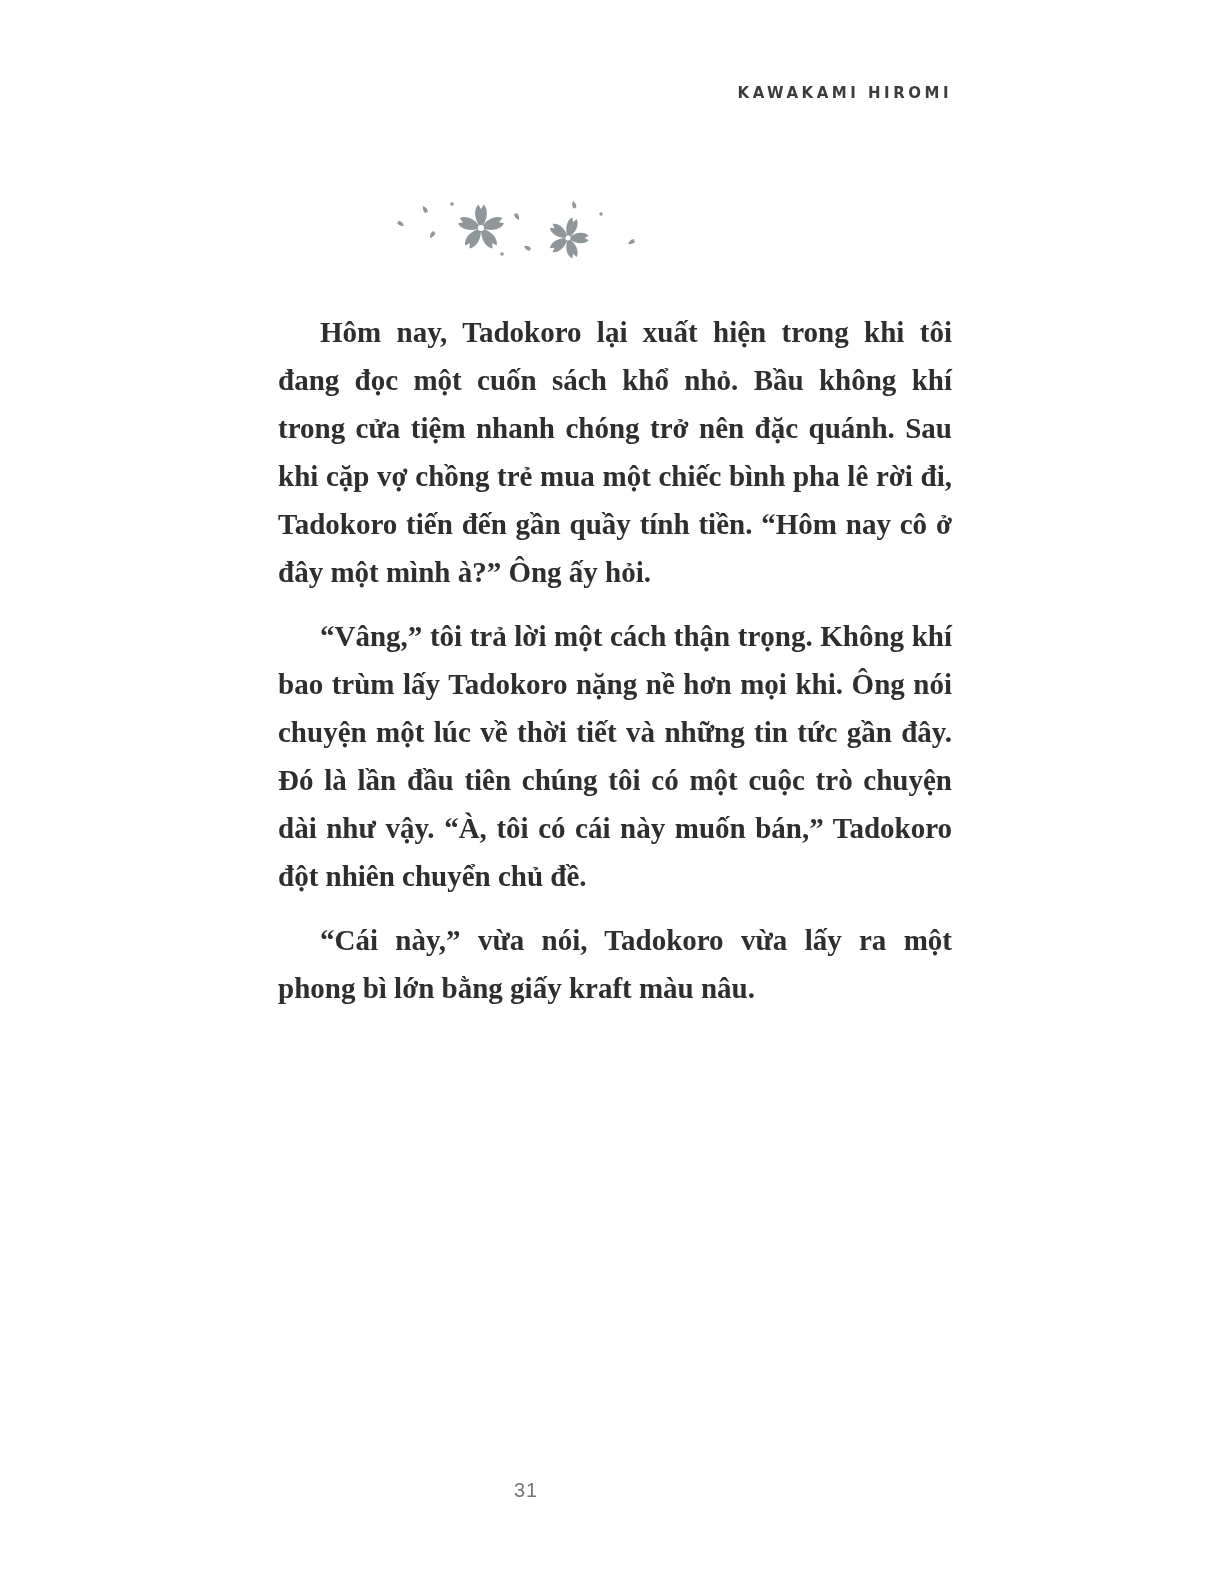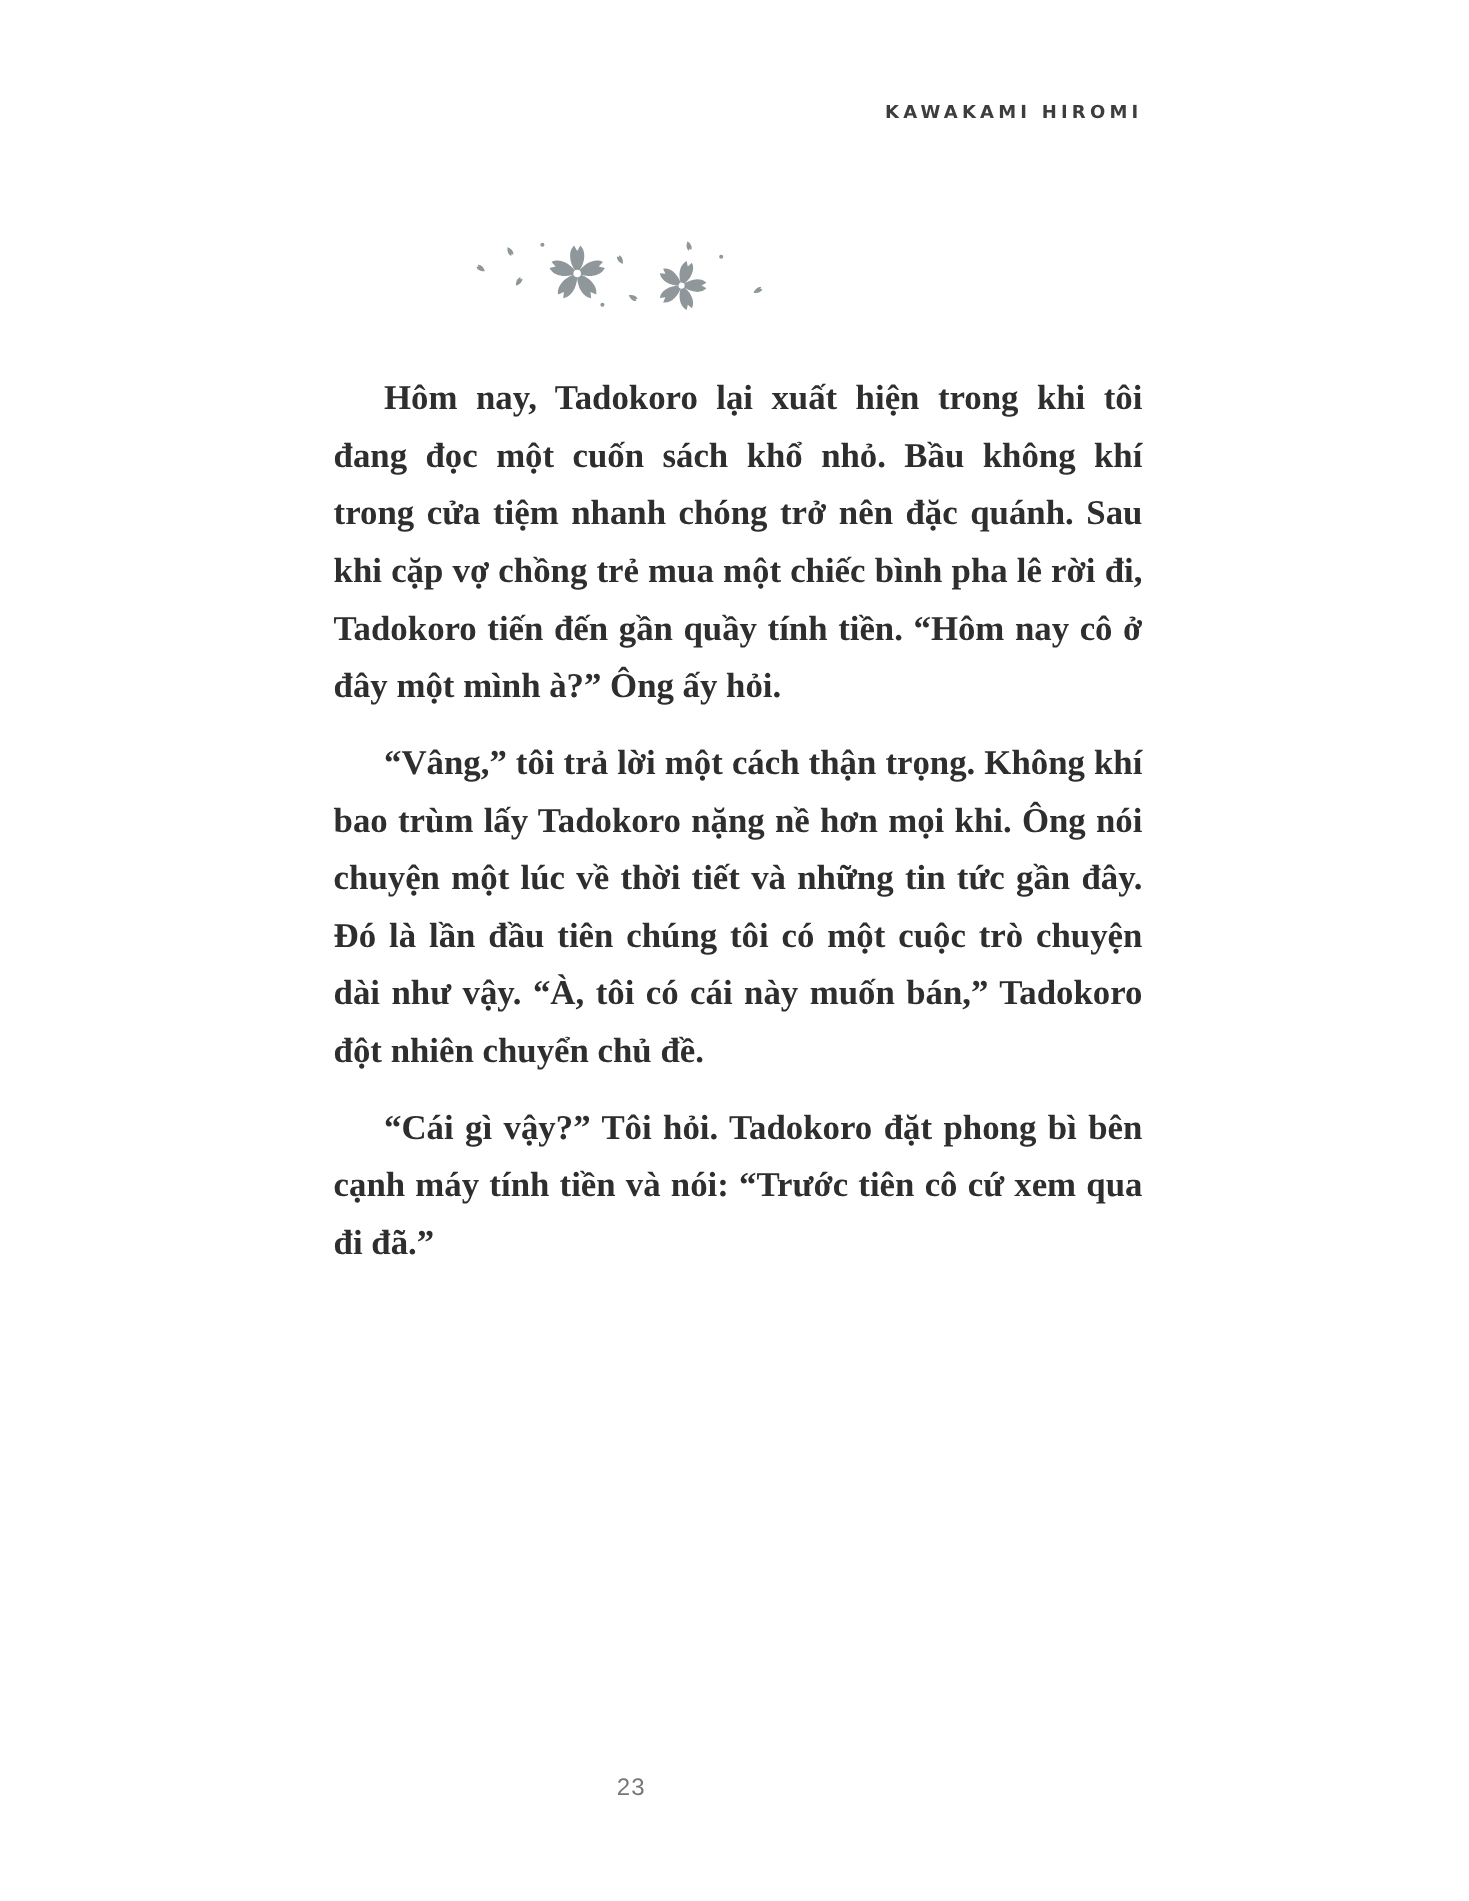--- a/index.html
+++ b/index.html
@@ -111,20 +111,20 @@
         <circle cx="56" cy="12" r="1.7"></circle>
         <circle cx="106" cy="62" r="1.7"></circle>
         <circle cx="205" cy="22" r="1.7"></circle>
       </g>
     </svg>
   </div>
 
   <div class="body-text">
     <p>Hôm nay, Tadokoro lại xuất hiện trong khi tôi đang đọc một cuốn sách khổ nhỏ. Bầu không khí trong cửa tiệm nhanh chóng trở nên đặc quánh. Sau khi cặp vợ chồng trẻ mua một chiếc bình pha lê rời đi, Tadokoro tiến đến gần quầy tính tiền. “Hôm nay cô ở đây một mình à?” Ông ấy hỏi.</p>
     <p>“Vâng,” tôi trả lời một cách thận trọng. Không khí bao trùm lấy Tadokoro nặng nề hơn mọi khi. Ông nói chuyện một lúc về thời tiết và những tin tức gần đây. Đó là lần đầu tiên chúng tôi có một cuộc trò chuyện dài như vậy. “À, tôi có cái này muốn bán,” Tadokoro đột nhiên chuyển chủ đề.</p>
-    <p>“Cái gì vậy?” Tôi hỏi. Tadokoro đặt phong bì bên cạnh máy tính tiền và nói: “Trước tiên cô cứ xem qua đi đã.”</p>
+    <p>“Cái này,” vừa nói, Tadokoro vừa lấy ra một phong bì lớn bằng giấy kraft màu nâu.</p>
   </div>
 
   <div class="page-footer">
-    <span class="page-number">23</span>
+    <span class="page-number">31</span>
   </div>
 
 </div>
 
 </body></html>

